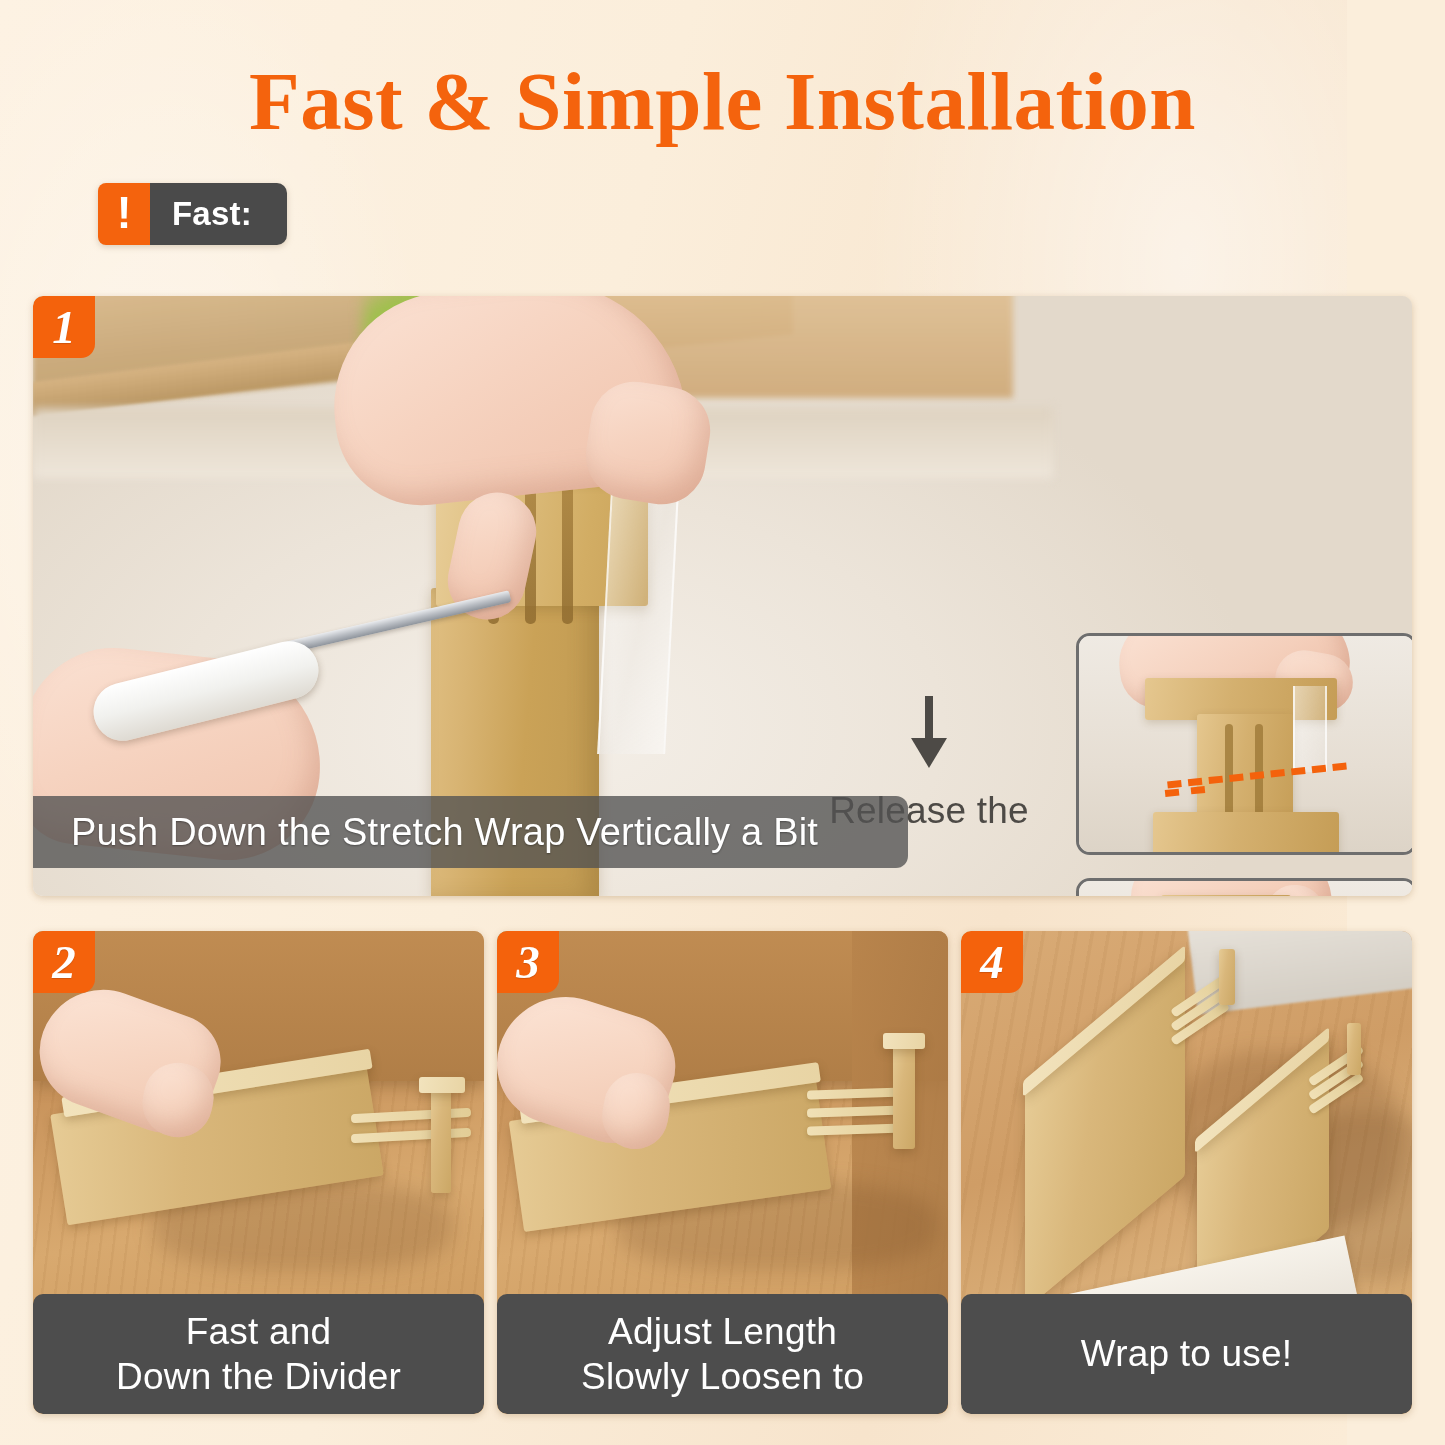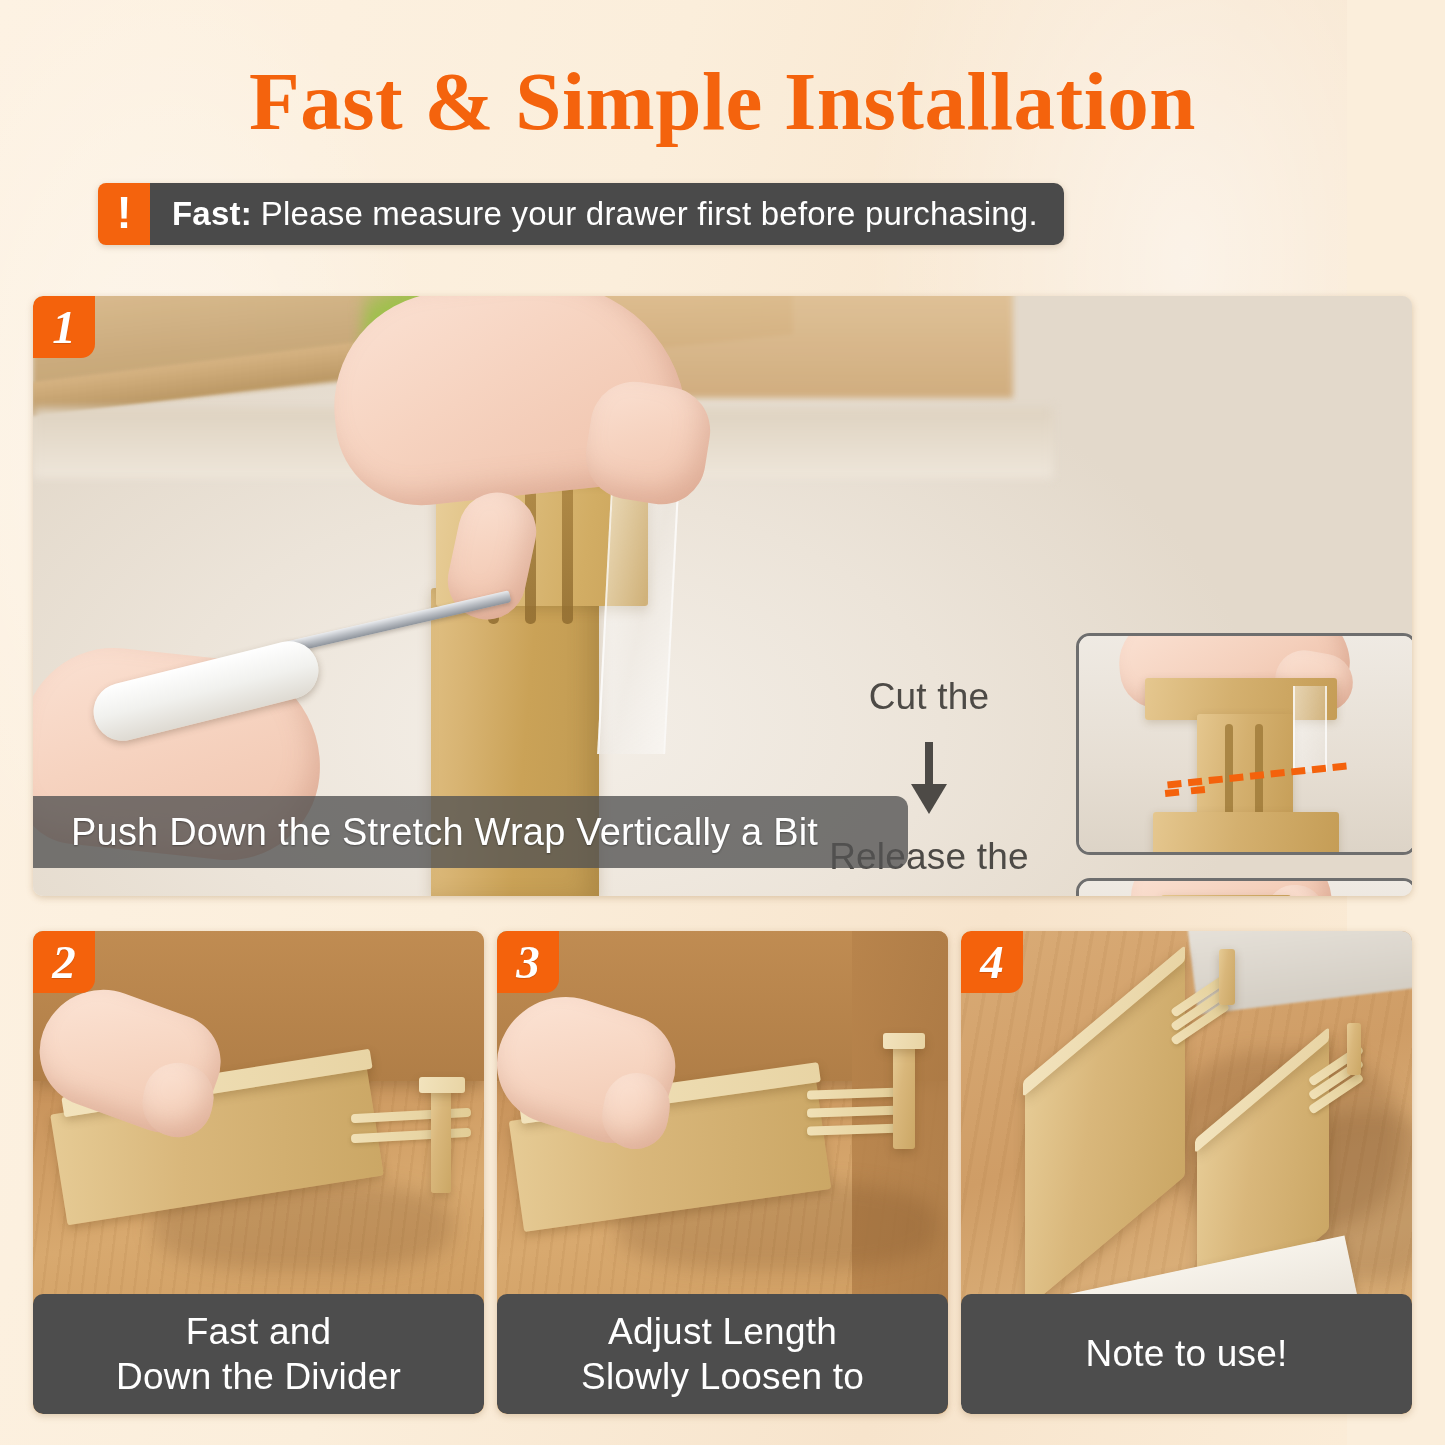--- a/index.html
+++ b/index.html
@@ -278,21 +278,20 @@
 <body>
 
 <div id="root">
 
   <div class="title">Fast &amp; Simple Installation</div>
 
   <div class="note">
     <div class="note-badge">!</div>
     <div class="note-body">
       <b>Fast:</b>
-      <span>Please measure your drawer first before purchasing.</span>
     </div>
   </div>
 
   <div class="panel" id="p1">
     <div class="p1-photo">
       <div class="p1-bg"></div>
       <div class="p1-topshelf"></div>
       <div class="p1-topshelf2"></div>
       <div class="p1-plant"></div>
       <div class="p1-rightshelf"></div>
@@ -311,21 +310,20 @@
       <div class="hand p1-fingers"></div>
       <div class="hand p1-thumb"></div>
       <div class="p1-scissor-blade"></div>
       <div class="hand p1-hand-low"></div>
       <div class="p1-scissor-handle"></div>
     </div>
 
     <div class="step-badge">1</div>
 
     <div class="p1-textcol">
-      <div>Cut the</div>
       <span class="down-arrow">
         <span class="shaft"></span>
           <span class="head"></span>
       </span>
       <div class="blk2">Release the</div>
 
     </div>
 
     <div class="inset" id="ins1">
       <div class="ins-bg"></div>
@@ -415,17 +413,17 @@
       <div class="bam bam-light" style="left:234px;top:152px;width:134px;height:14px;transform:skewY(-40deg);"></div>
       <div class="bam-rail" style="left:344px;top:130px;width:62px;transform:rotate(-34deg);"></div>
       <div class="bam-rail" style="left:344px;top:144px;width:62px;transform:rotate(-34deg);"></div>
       <div class="bam-rail" style="left:344px;top:158px;width:62px;transform:rotate(-34deg);"></div>
       <div class="bam" style="left:386px;top:92px;width:14px;height:52px;"></div>
 
       <div class="p4-rim"></div>
     </div>
     <div class="step-badge">4</div>
     <div class="bp-caption">
-      <span>Note to use!</span>
+      <span>Wrap to use!</span>
     </div>
   </div>
 
 </div>
 
 </body></html>

